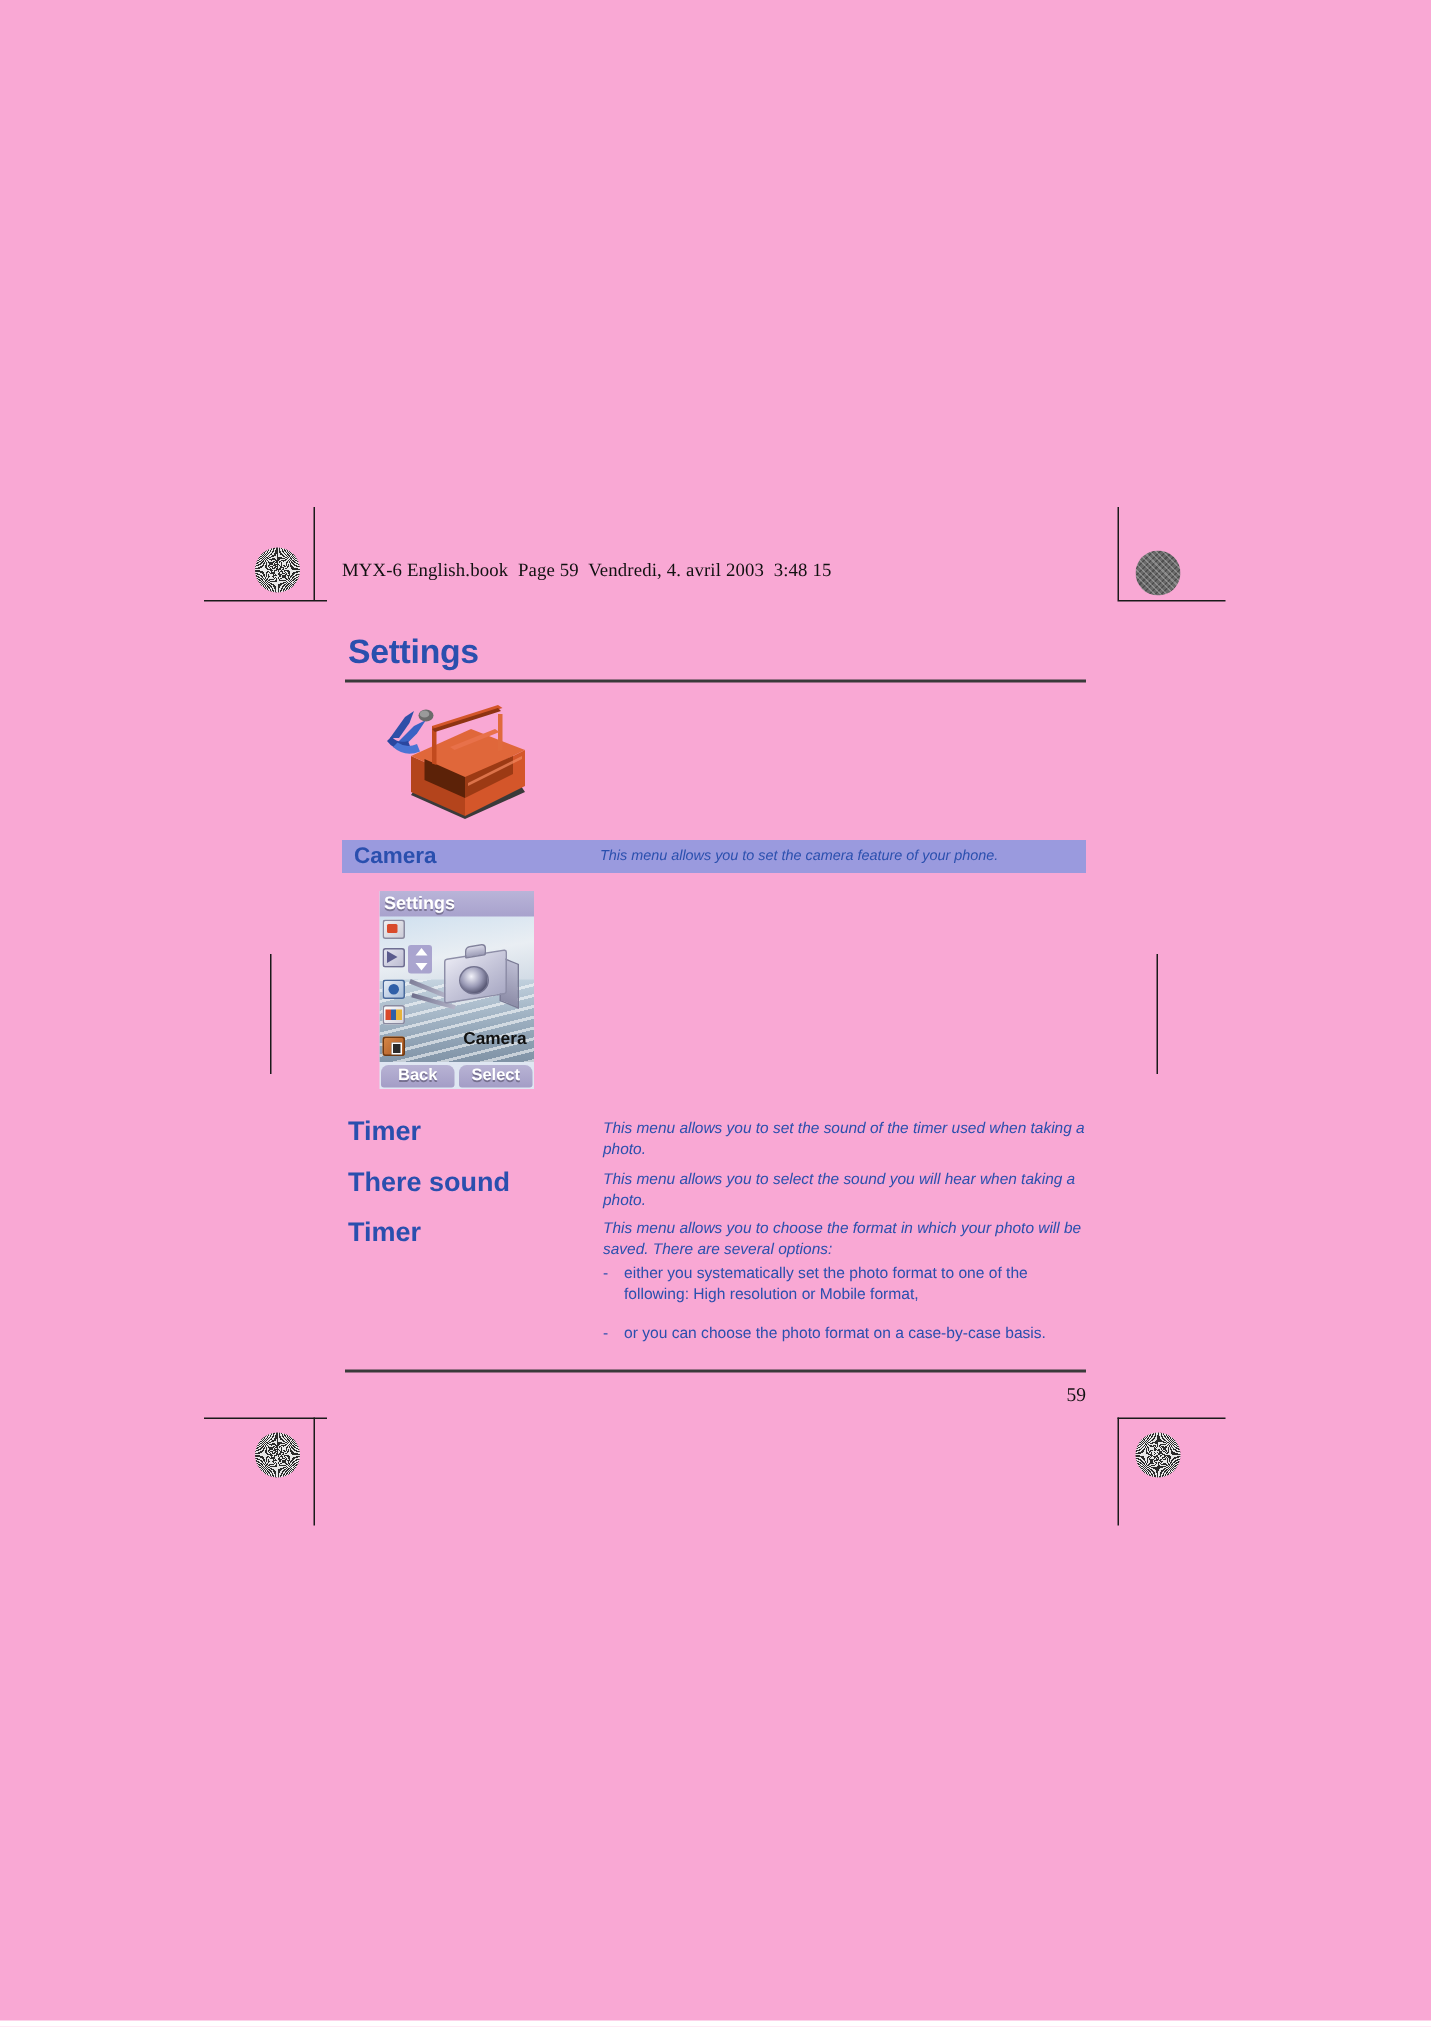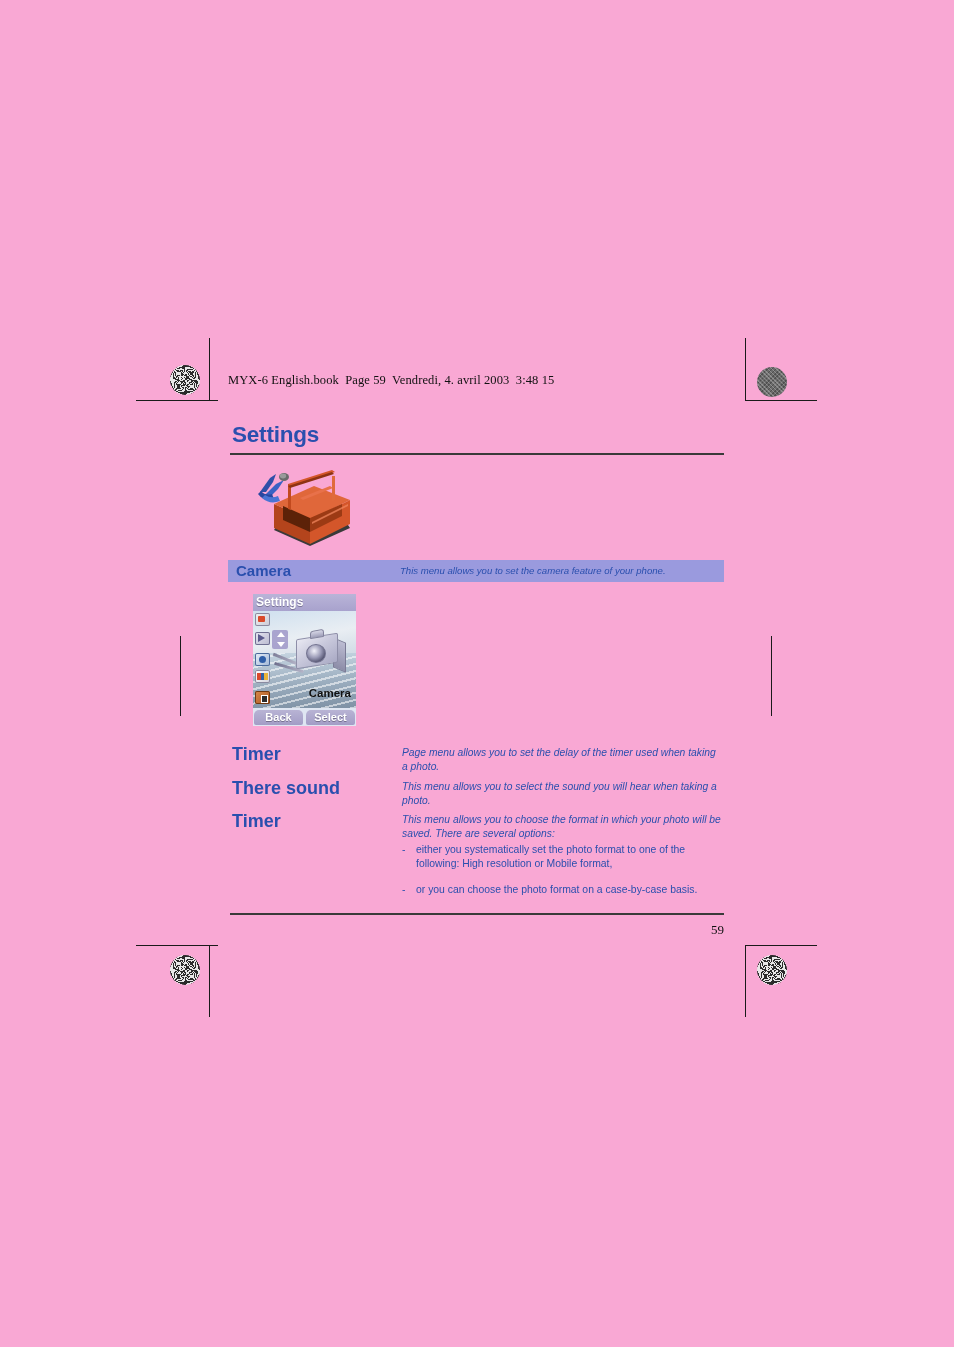--- a/index.html
+++ b/index.html
@@ -476,21 +476,21 @@
 
     <div class="softkeys">
       <div class="sk left">Back</div>
       <div class="sk right">Select</div>
     </div>
   </div>
 
 
   <div class="setting-row" id="row-timer">
     <div class="s-label">Timer</div>
-    <div class="s-desc">Page menu allows you to set the delay of the timer used when taking a photo.</div>
+    <div class="s-desc">This menu allows you to set the sound of the timer used when taking a photo.</div>
   </div>
 
   <div class="setting-row" id="row-clicksound">
     <div class="s-label">There sound</div>
     <div class="s-desc">This menu allows you to select the sound you will hear when taking a photo.</div>
   </div>
 
   <div class="setting-row" id="row-format">
     <div class="s-label">Timer</div>
     <div class="s-desc">This menu allows you to choose the format in which your photo will be saved. There are several options:</div>

